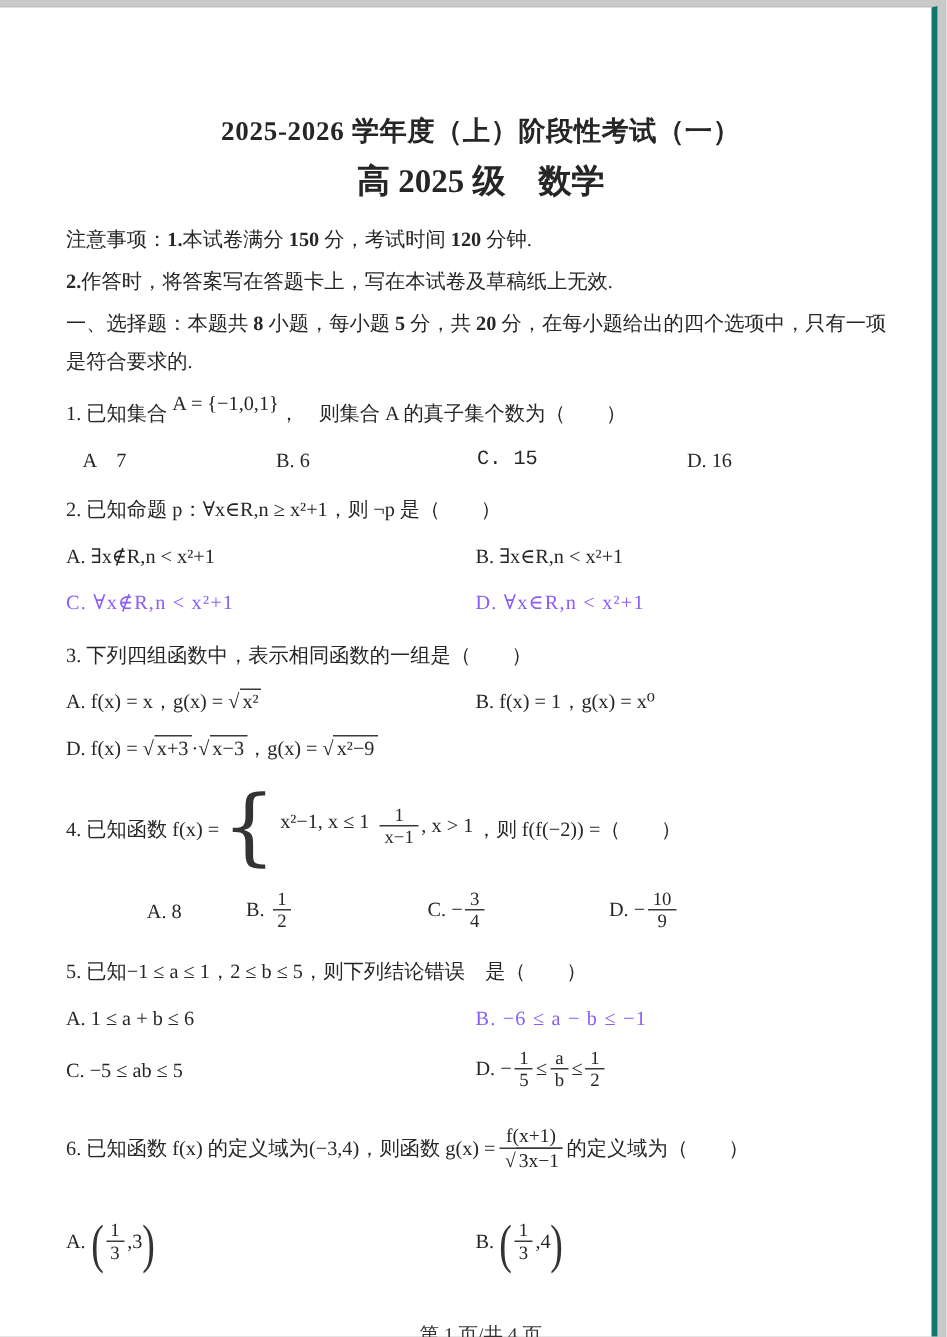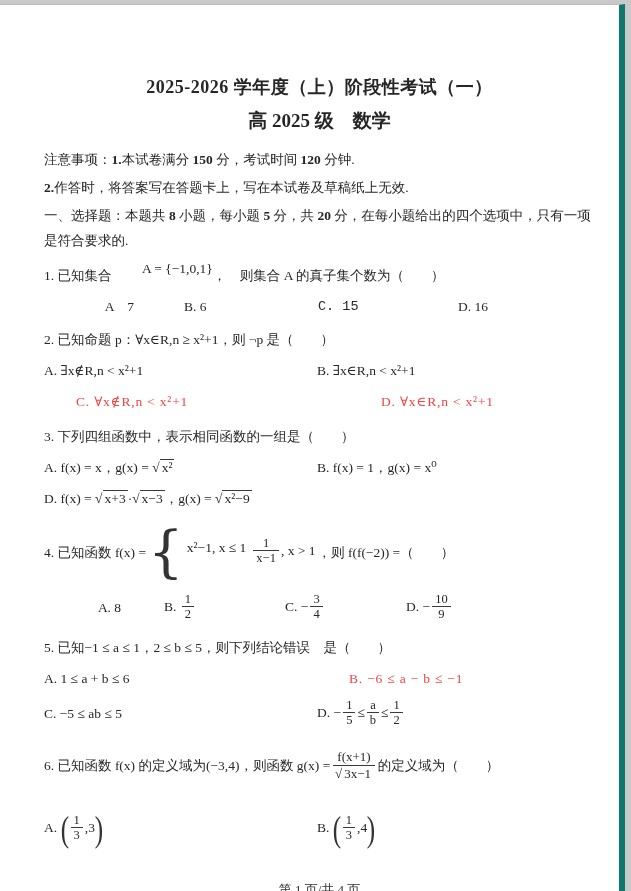--- a/index.html
+++ b/index.html
@@ -6,61 +6,61 @@
   body{
     width:631px;height:891px;overflow:hidden;
     background:#c9c9c9;
     font-family:"Liberation Serif","DejaVu Serif",serif;
     color:#262626;
   }
   .page{
     position:absolute;top:4px;left:0;
     width:625px;height:887px;
     background:#ffffff;
-    border-right:6px solid #0f766e;
+    border-right:4px solid #0f766e;
     border-top:1px solid #bdbdbd;
     box-sizing:border-box;
   }
   .content{padding:0 24px 0 44px;font-size:13.5px;line-height:21px;}
   .title{padding-top:70px;font-size:18px;line-height:24px;font-weight:bold;text-align:center;letter-spacing:.5px;}
-  .subtitle{margin-top:10px;font-size:19px;line-height:24px;font-weight:bold;text-align:center;}
+  .subtitle{margin-top:10px;font-size:22px;line-height:24px;font-weight:bold;text-align:center;}
   .bd{font-weight:bold;}
   .n1{margin-top:16px;}
   .n2{margin-top:7px;}
   .sec1{margin-top:7px;}
   .sec2{margin-top:4px;}
   .stem{margin-top:14px;}
-  .raised{position:relative;top:-7px;margin-left:27px;}
+  .raised{position:relative;top:-7px;}
   .row{display:flex;align-items:center;margin-top:10px;}
   .row .c{flex:0 0 auto;}
-  .q1r .c1{width:140px;padding-left:11px;box-sizing:border-box;text-align:center;}
+  .q1r .c1{width:140px;padding-left:11px;box-sizing:border-box;}
   .q1r .c2{width:134px;}
   .q1r .c3{width:140px;font-family:Liberation Mono, monospace;}
   .q4r .c1{width:120px;padding-left:11px;box-sizing:border-box;text-align:center;}
   .q4r .c2{width:121px;}
   .q4r .c3{width:121px;}
   .half{flex:0 0 273px;}
-  .faded{color:#ef4444;letter-spacing:.8px;margin-left:32px;}
+  .faded{color:#8b5cf6;letter-spacing:.8px;}
   
   .frac{display:inline-flex;flex-direction:column;text-align:center;vertical-align:middle;line-height:1.15;font-size:12.5px;margin:0 2px;position:relative;top:-1px;}
   .frac .fn{border-bottom:1px solid #3a3a3a;padding:0 3px;}
   .frac .fd{padding:0 3px;}
   
   .sqrt{white-space:nowrap;}
   .sqrt .rsign{font-style:normal;}
   .sqrt .rad{border-top:1px solid #3a3a3a;padding:0 2px;}
   
   .flexline{display:flex;align-items:center;}
   .cases{display:inline-flex;align-items:center;margin:0 2px;}
   .brace{font-size:56px;font-weight:300;line-height:.9;color:#333;margin-right:3px;font-family:"DejaVu Serif",serif;}
   .crows{display:inline-flex;flex-direction:row;gap:5px;}
   .crow{white-space:nowrap;}
   .q4stem{margin-top:12px;min-height:62px;}
   
-  .bigfrac{display:inline-flex;flex-direction:column;text-align:center;vertical-align:middle;line-height:1.25;font-size:13px;margin:0 3px;}
+  .bigfrac{display:inline-flex;flex-direction:column;text-align:center;vertical-align:middle;line-height:1.25;font-size:13px;margin:0 3px;align-items:flex-end;}
   .bigfrac .fn{border-bottom:1px solid #3a3a3a;padding:0 4px;}
   .q6stem{margin-top:16px;min-height:42px;}
   
   .bigp{font-size:36px;font-weight:200;line-height:1;display:inline-block;vertical-align:middle;transform:scaleX(.7);color:#333;margin:0 -2px;}
   .q6r{margin-top:16px;min-height:52px;}
   .footer{margin-top:24px;text-align:center;font-size:13px;color:#333;}
   .opt{white-space:nowrap;}
 </style>
 </head>
 <body>

